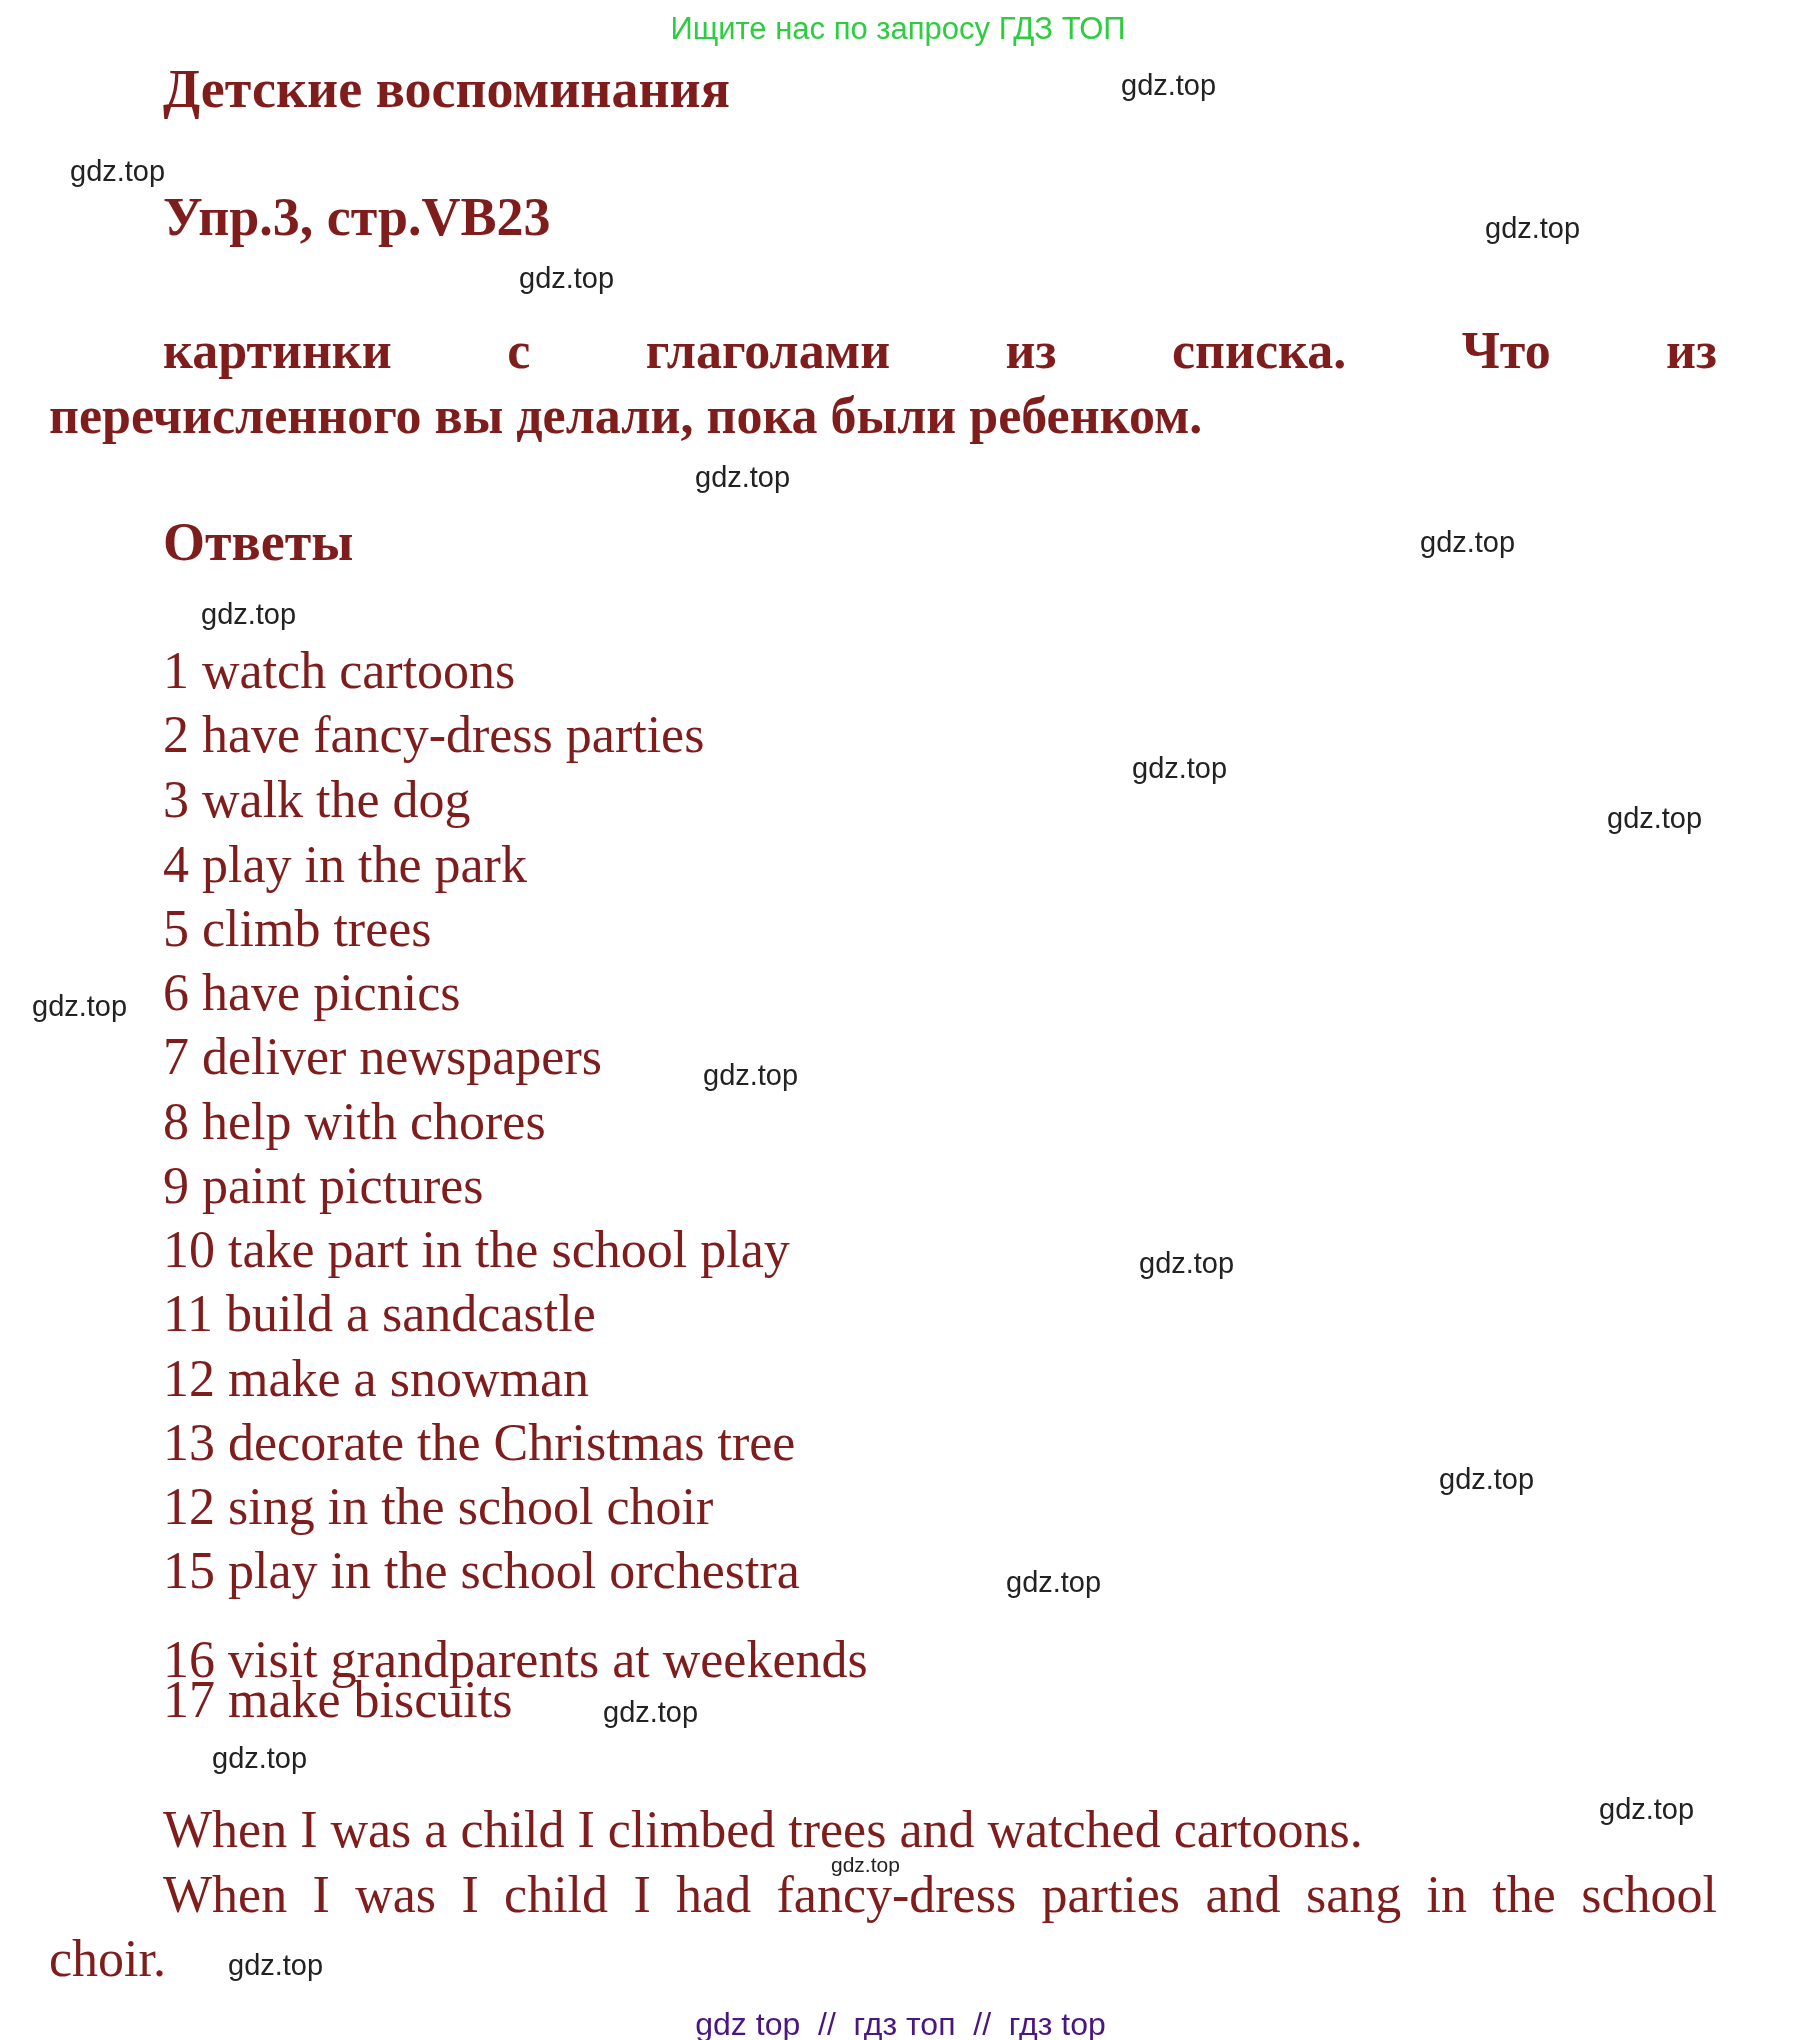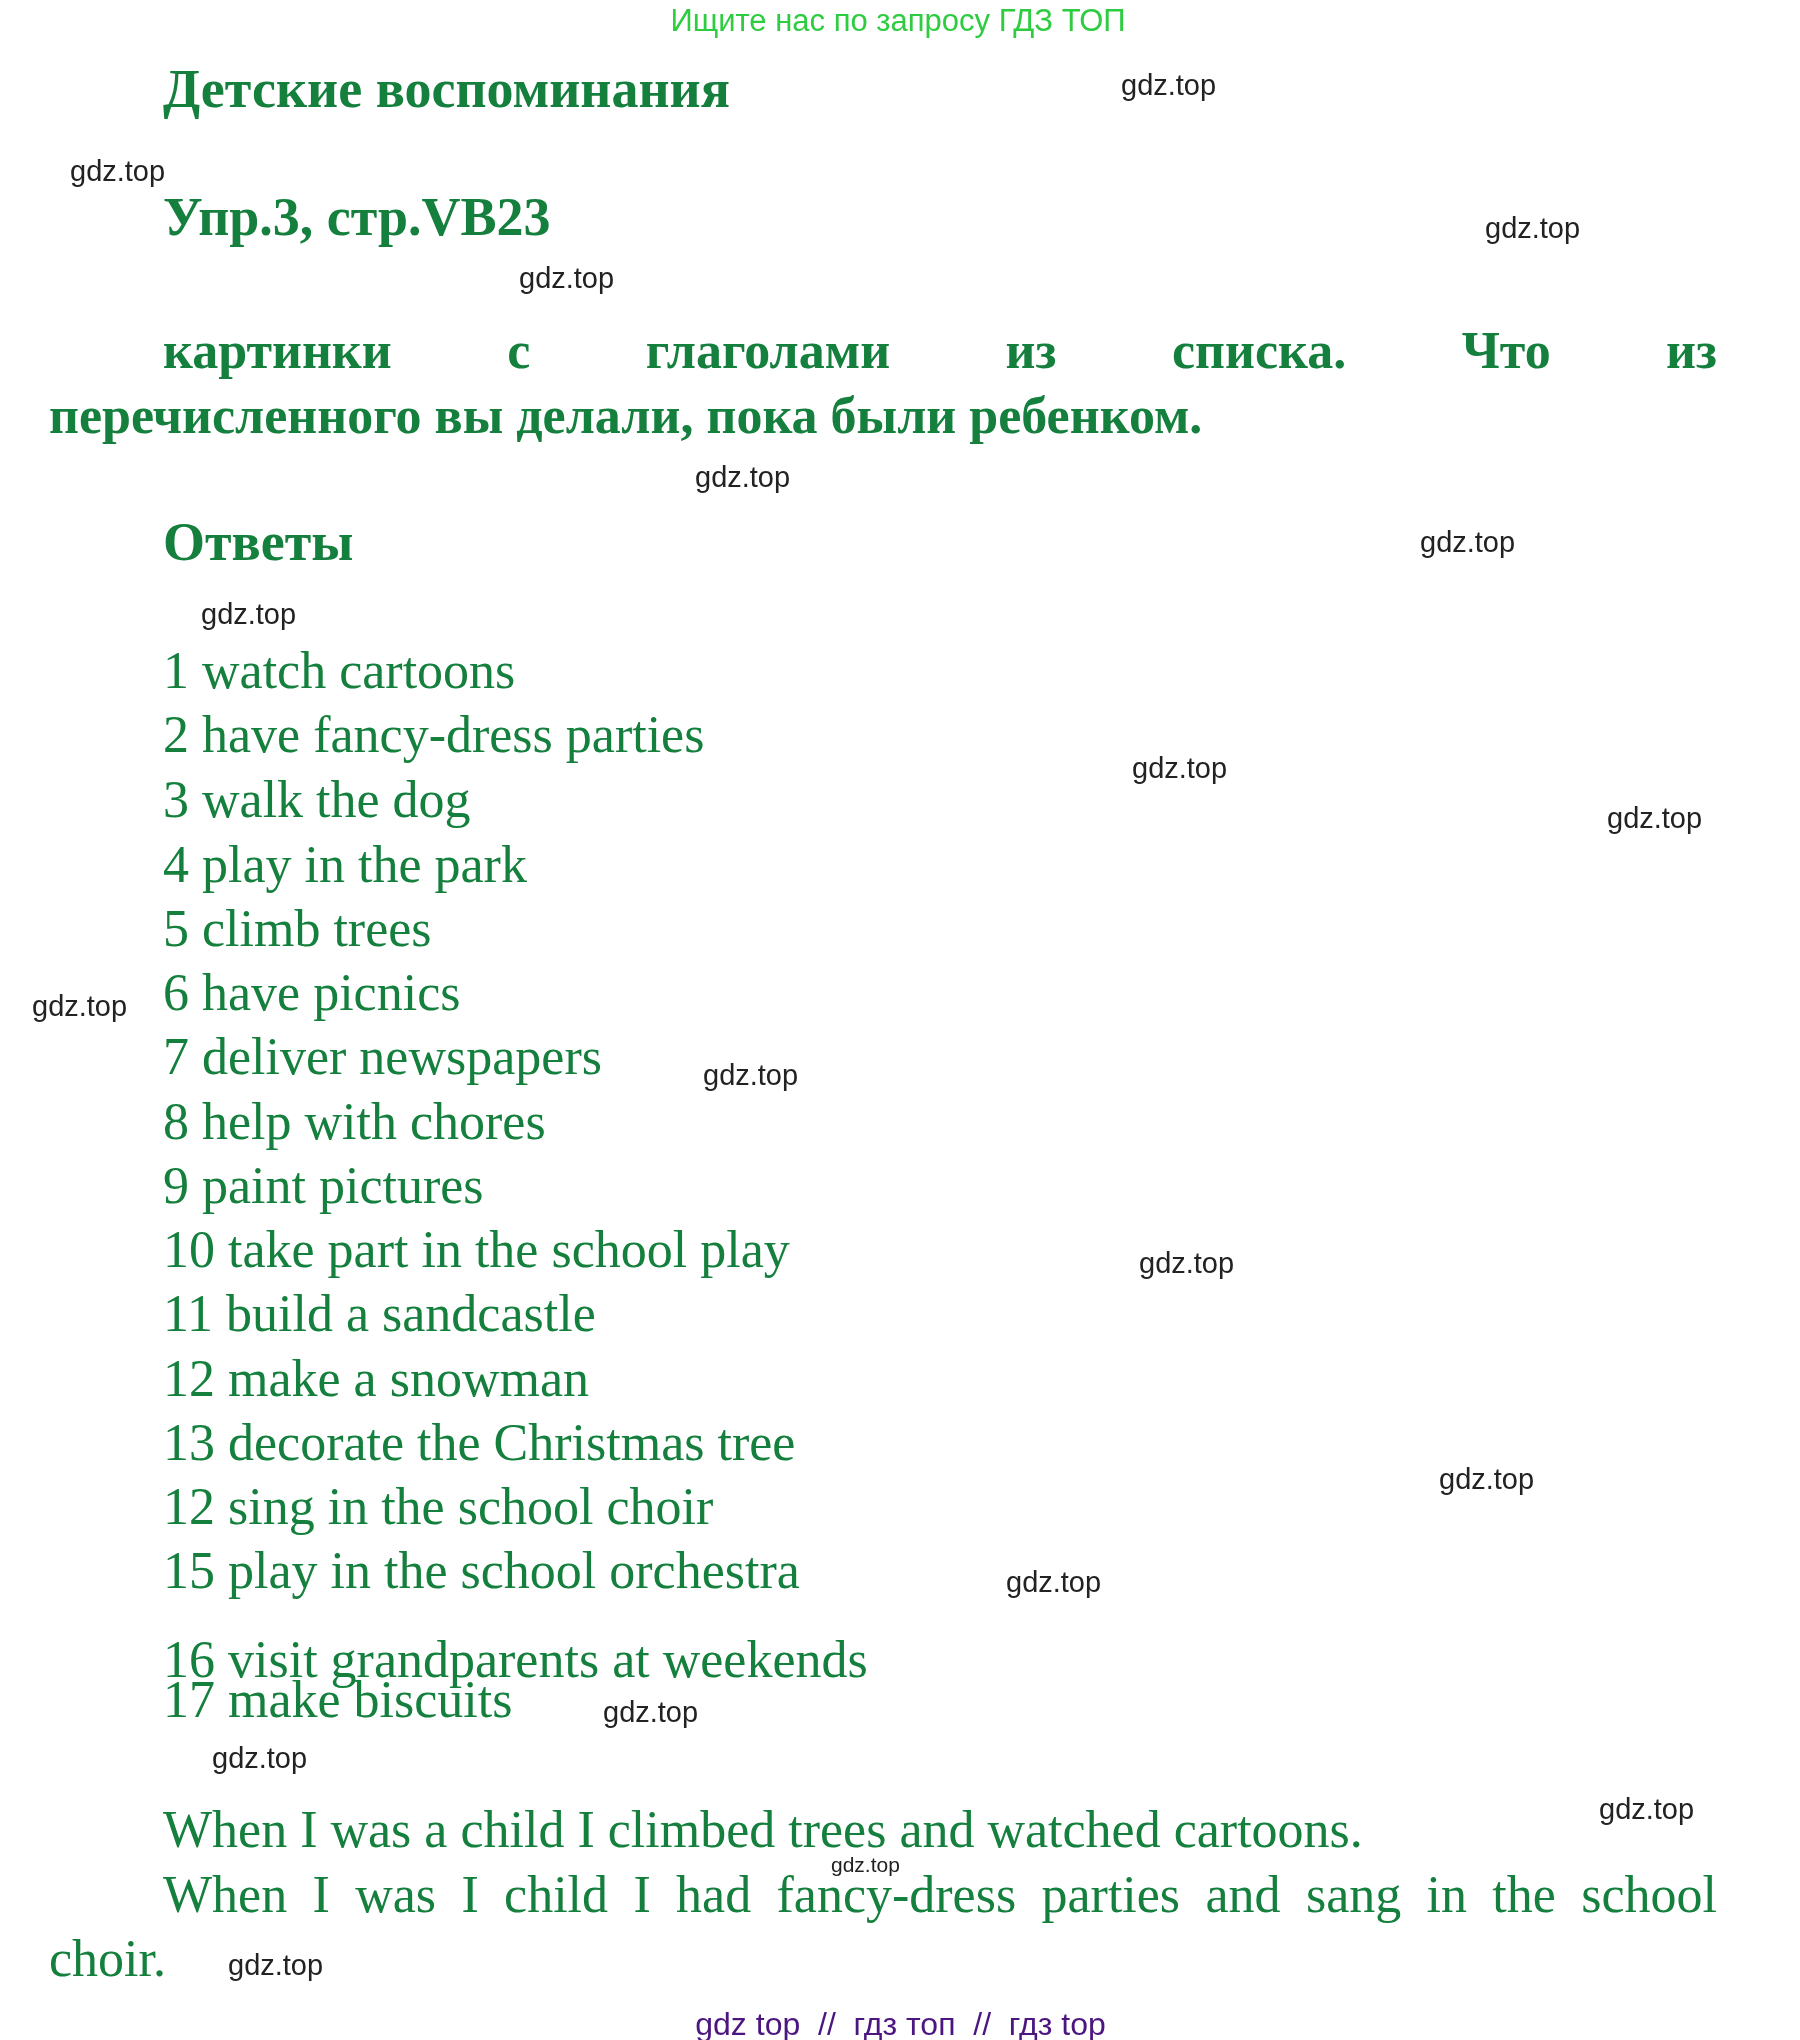--- a/index.html
+++ b/index.html
@@ -1,21 +1,21 @@
 <!DOCTYPE html>
 <html><head>
 <meta charset="utf-8">
 <style>
   html, body { margin:0; padding:0; background:#ffffff; }
   body { width:1801px; height:2041px; position:relative; overflow:hidden; }
   .abs { position:absolute; white-space:nowrap; }
-  .serif { font-family: "Liberation Serif", "DejaVu Serif", serif; color:#15803d; }
+  .serif { font-family: "Liberation Serif", "DejaVu Serif", serif; color:#7f1d1d; }
   .sans { font-family: "Liberation Sans", "DejaVu Sans", sans-serif; }
   .bold { font-weight:bold; }
-  .top-banner { left:0; width:1796px; top:4px; text-align:center; font-size:31px; line-height:34px; }
+  .top-banner { left:0; width:1796px; top:12px; text-align:center; font-size:31px; line-height:34px; }
   .wm { font-size:29px; line-height:32.5px; color:#222; }
   .h { font-size:54px; line-height:61px; }
   .instr { font-size:52px; line-height:63px; }
   .item { font-size:52px; line-height:61px; left:163px; }
   .para { font-size:52px; line-height:61px; }
   .footer { left:0; width:1801px; text-align:center; font-size:32px; line-height:38px; }
 </style>
 </head>
 <body>
 

